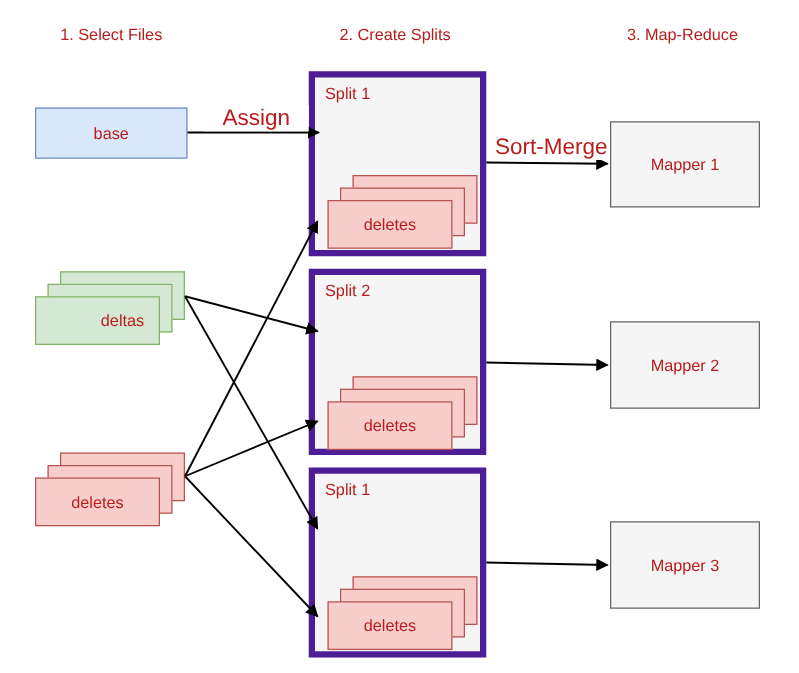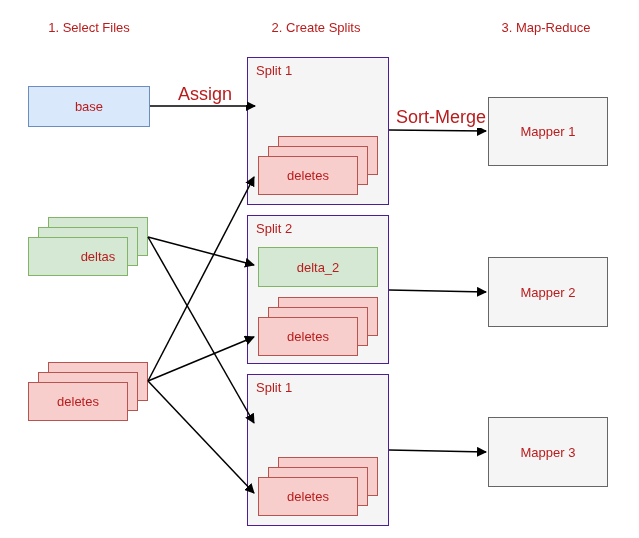--- a/index.html
+++ b/index.html
@@ -16,21 +16,21 @@
     position:absolute; box-sizing:border-box;
     display:flex; align-items:center; justify-content:center;
     font-size:13px; z-index:2;
   }
   .blue  { background:#dae8fc; border:1px solid #6c8ebf; }
   .green { background:#d5e8d4; border:1px solid #82b366; }
   .red   { background:#f8cecc; border:1px solid #b85450; }
   .gray  { background:#f5f5f5; border:1px solid #666666; }
   .split-container {
     position:absolute; box-sizing:border-box;
-    background:#f5f5f5; border:1px solid #4c1d95; z-index:1;
+    background:#f5f5f5; border:5px solid #4c1d95; z-index:1;
   }
   .split-title {
     position:absolute; left:8px; top:5px; font-size:13px; white-space:nowrap;
   }
   .stack { position:absolute; z-index:2; }
   .stack .layer {
     position:absolute; width:100px; height:39px; box-sizing:border-box;
     display:flex; align-items:center; justify-content:center; font-size:13px;
   }
   .edge-label {
@@ -77,23 +77,20 @@
       <div class="layer red" style="left:20px; top:0;"></div>
       <div class="layer red" style="left:10px; top:10px;"></div>
       <div class="layer red" style="left:0; top:20px;">
         <span>deletes</span>
       </div>
     </div>
   </div>
 
   <div class="split-container" style="left:247px; top:215px; width:142px; height:149px;">
     <div class="split-title">Split 2</div>
-    <div class="box green" style="left:10px; top:31px; width:120px; height:40px;">
-      <span>delta_2</span>
-    </div>
     <div class="stack" style="left:10px; top:81px; width:120px; height:59px;">
       <div class="layer red" style="left:20px; top:0;"></div>
       <div class="layer red" style="left:10px; top:10px;"></div>
       <div class="layer red" style="left:0; top:20px;">
         <span>deletes</span>
       </div>
     </div>
   </div>
 
   <div class="split-container" style="left:247px; top:374px; width:142px; height:152px;">

